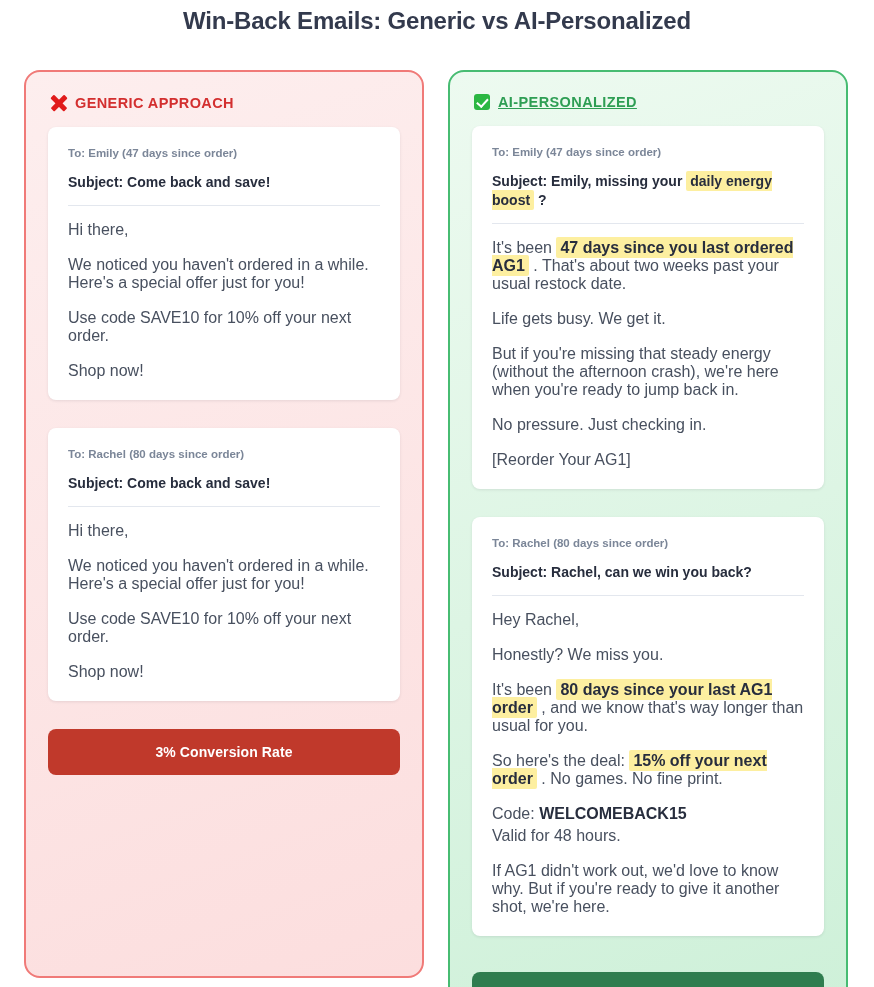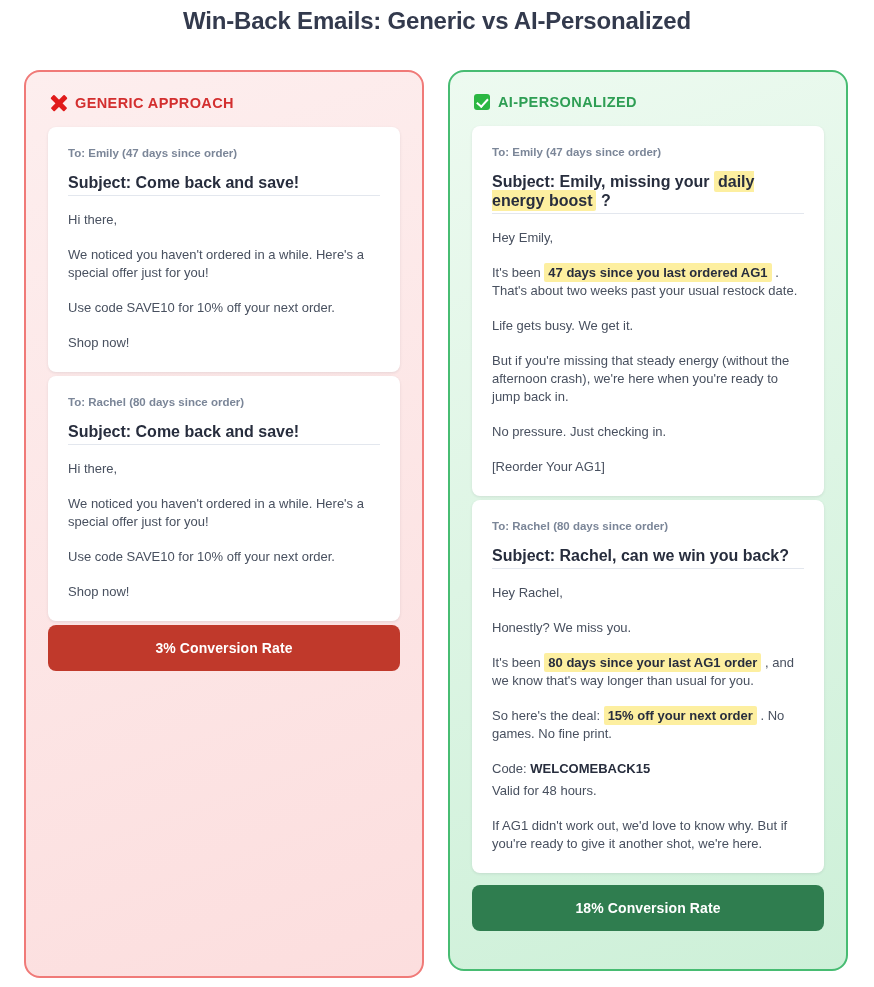--- a/index.html
+++ b/index.html
@@ -68,21 +68,21 @@
     display: flex;
     align-items: center;
     gap: 8px;
     font-size: 14.5px;
     font-weight: bold;
     letter-spacing: 0.4px;
     padding: 6px 0 16px 2px;
   }
 
   .panel-generic .panel-header { color: #d32f2f; }
-  .panel-ai .panel-header { color: #2e9e54; }
+  .panel-ai .panel-header { color: #2e9e54; text-decoration: underline; }
 
   
   .icon-x {
     width: 17px; height: 17px;
     position: relative;
     flex: 0 0 auto;
     display: inline-block;
   }
   .icon-x::before, .icon-x::after {
     content: "";
@@ -112,43 +112,43 @@
     border-width: 0 2.4px 2.4px 0;
     transform: rotate(42deg);
   }
 
   
   .email {
     background: #ffffff;
     border-radius: 8px;
     padding: 18px 20px 20px 20px;
     box-shadow: 0 1px 3px rgba(40,40,60,0.10);
-    margin-bottom: 4px;
+    margin-bottom: 28px;
   }
 
   .email-to {
     font-size: 11.5px;
     font-weight: bold;
     color: #7b8698;
     line-height: 16px;
     margin-bottom: 12px;
   }
 
   .email-subject {
-    font-size: 16px;
+    font-size: 14px;
     font-weight: bold;
     color: #272d3d;
     line-height: 19px;
-    padding-bottom: 3px;
+    padding-bottom: 13px;
     border-bottom: 1px solid #e3e7ee;
     margin-bottom: 15px;
   }
 
   .email-body p {
-    font-size: 13px;
+    font-size: 16px;
     line-height: 18px;
     color: #48505f;
     margin-bottom: 17px;
   }
   .email-body p:last-child { margin-bottom: 0; }
 
   .hl {
     background: #fdefa0;
     color: #272d3d;
     font-weight: bold;
@@ -224,21 +224,20 @@
 
       <div class="panel-header">
         <span class="icon-check"></span>
         <span>AI-PERSONALIZED</span>
       </div>
 
       <article class="email">
         <div class="email-to">To: Emily (47 days since order)</div>
         <div class="email-subject"><span>Subject: Emily, missing your </span><span class="hl">daily energy boost</span><span> ?</span></div>
         <div class="email-body">
-            <p><span>Hey Emily,</span></p>
             <p><span>It's been </span><span class="hl">47 days since you last ordered AG1</span><span> . That's about two weeks past your usual restock date.</span></p>
             <p><span>Life gets busy. We get it.</span></p>
             <p><span>But if you're missing that steady energy (without the afternoon crash), we're here when you're ready to jump back in.</span></p>
             <p><span>No pressure. Just checking in.</span></p>
             <p><span>[Reorder Your AG1]</span></p>
           </div>
       </article>
 
       <article class="email">
         <div class="email-to">To: Rachel (80 days since order)</div>

